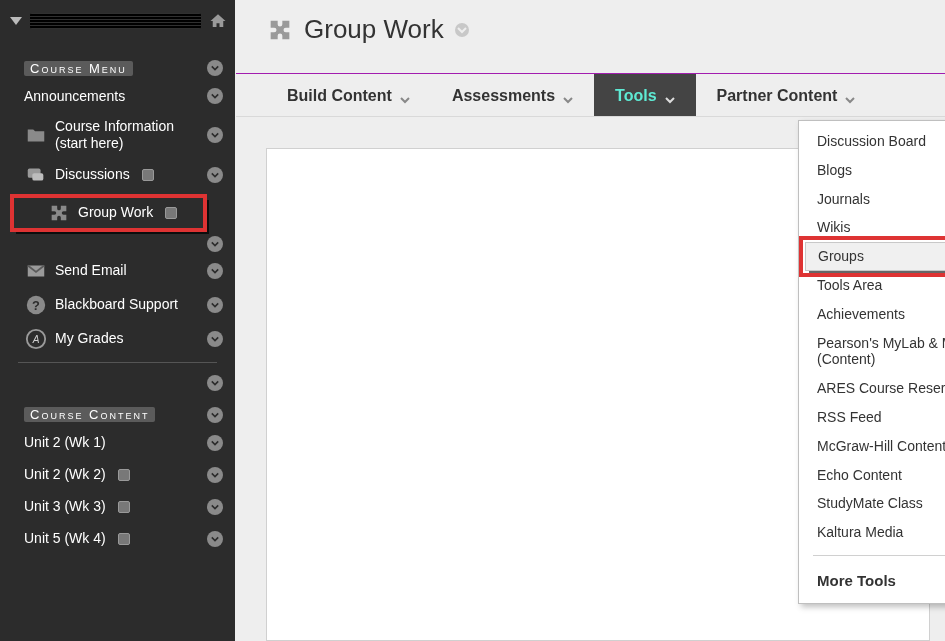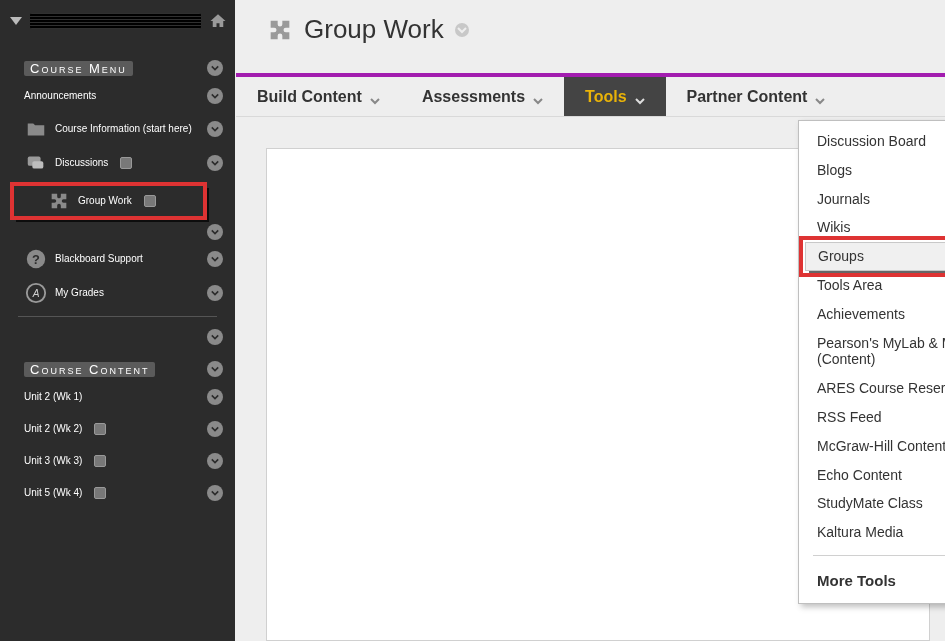--- a/index.html
+++ b/index.html
@@ -32,48 +32,48 @@
     width: 16px; height: 16px; border-radius: 50%; background: #8a8a8a;
     display: flex; align-items: center; justify-content: center; flex-shrink: 0;
   }
   .chev-circle svg { width: 8px; height: 8px; }
   .menu-item {
     display: flex; align-items: center; justify-content: space-between;
     padding: 6px 12px 6px 24px; min-height: 32px; cursor: pointer;
   }
   .menu-item.indent { padding-left: 25px; }
   .menu-item .left { display: flex; align-items: center; gap: 8px; min-width: 0; }
-  .menu-item .lbl { font-size: 10px; line-height: 1.2; }
+  .menu-item .lbl { font-size: 14px; line-height: 1.2; }
   .menu-item .icon { width: 22px; height: 22px; flex-shrink: 0; display:flex; align-items:center; justify-content:center; }
   .badge-sq { display:inline-block; width:12px; height:12px; background:#787878; border:1px solid #999; vertical-align:middle; margin-left:4px; border-radius:2px; }
   .divider { height: 1px; background: #555; margin: 6px 18px; }
   .menu-item.selected {
     outline: 4px solid #de3333; outline-offset: -2px;
     padding-left: 36px;
     box-shadow: 4px 4px 0 rgba(0,0,0,.7);
     position: relative; z-index: 2;
     margin: 4px 30px 4px 12px;
   }
 
   
   .main { position: absolute; left: 236px; top: 0; right: 0; bottom: 0; background: #eeeeee; }
   .page-title { display: flex; align-items: center; gap: 10px; padding: 14px 20px 28px 30px; font-size: 26px; color: #333; }
   .page-title .pz { width: 28px; height: 28px; }
   .page-title .drop svg { width:16px; height:16px; }
 
   .actionbar {
-    display: flex; align-items: stretch; gap: 0; background: #eeeeee;
-    border-bottom: 1px solid #d9d9d9; border-top: 4px solid #a21caf; height: 44px;
+    display: flex; align-items: stretch; gap: 0; padding-left: 30px; background: #eeeeee;
+    border-bottom: 1px solid #d9d9d9; border-top: 1px solid #a21caf; height: 44px;
   }
   .ab-item {
     display: flex; align-items: center; gap: 8px; padding: 0 20px;
     font-size: 16px; font-weight: 700; color: #333; cursor: pointer;
     border: 1px solid transparent; border-bottom: none;
   }
-  .ab-item.active { background: #444; color: #eab308; }
+  .ab-item.active { background: #444; color: #5eead4; }
   .ab-item .caret { width:10px; height:10px; }
 
   .content-well {
     position: absolute; left: 30px; right: 15px; top: 148px; bottom: 0;
     background: #fff; border: 1px solid #d0d0d0;
   }
 
   
   .tools-menu {
     position: absolute; left: 562px; top: 120px; width: 266px;
@@ -176,20 +176,36 @@
     </div>
   </div>
   <div class="menu-item" style="padding:0 12px 0 0; justify-content:flex-end; min-height:20px;">
     <span class="chev-circle">
         <svg viewBox="0 0 10 10">
           <path d="M1 3l4 4 4-4" stroke="#2c2c2c" stroke-width="2" fill="none"></path>
         </svg>
       </span>
   </div>
 
+  <div class="menu-item indent">
+    <div class="left">
+      <span class="icon">
+          <svg viewBox="0 0 24 24" fill="#9a9a9a">
+            <path d="M3 6h18v12H3z"></path>
+            <path d="M3 6l9 7 9-7" stroke="#5a5a5a" stroke-width="2" fill="none"></path>
+          </svg>
+        </span>
+      <span class="lbl">Send Email</span>
+    </div>
+    <span class="chev-circle">
+        <svg viewBox="0 0 10 10">
+          <path d="M1 3l4 4 4-4" stroke="#2c2c2c" stroke-width="2" fill="none"></path>
+        </svg>
+      </span>
+  </div>
 
   <div class="menu-item indent">
     <div class="left">
       <span class="icon">
           <svg viewBox="0 0 24 24">
             <circle cx="12" cy="12" r="10" fill="#8a8a8a"></circle>
             <text x="12" y="17" text-anchor="middle" font-size="14" fill="#2c2c2c" font-weight="bold">?</text>
           </svg>
         </span>
       <span class="lbl">Blackboard Support</span>

